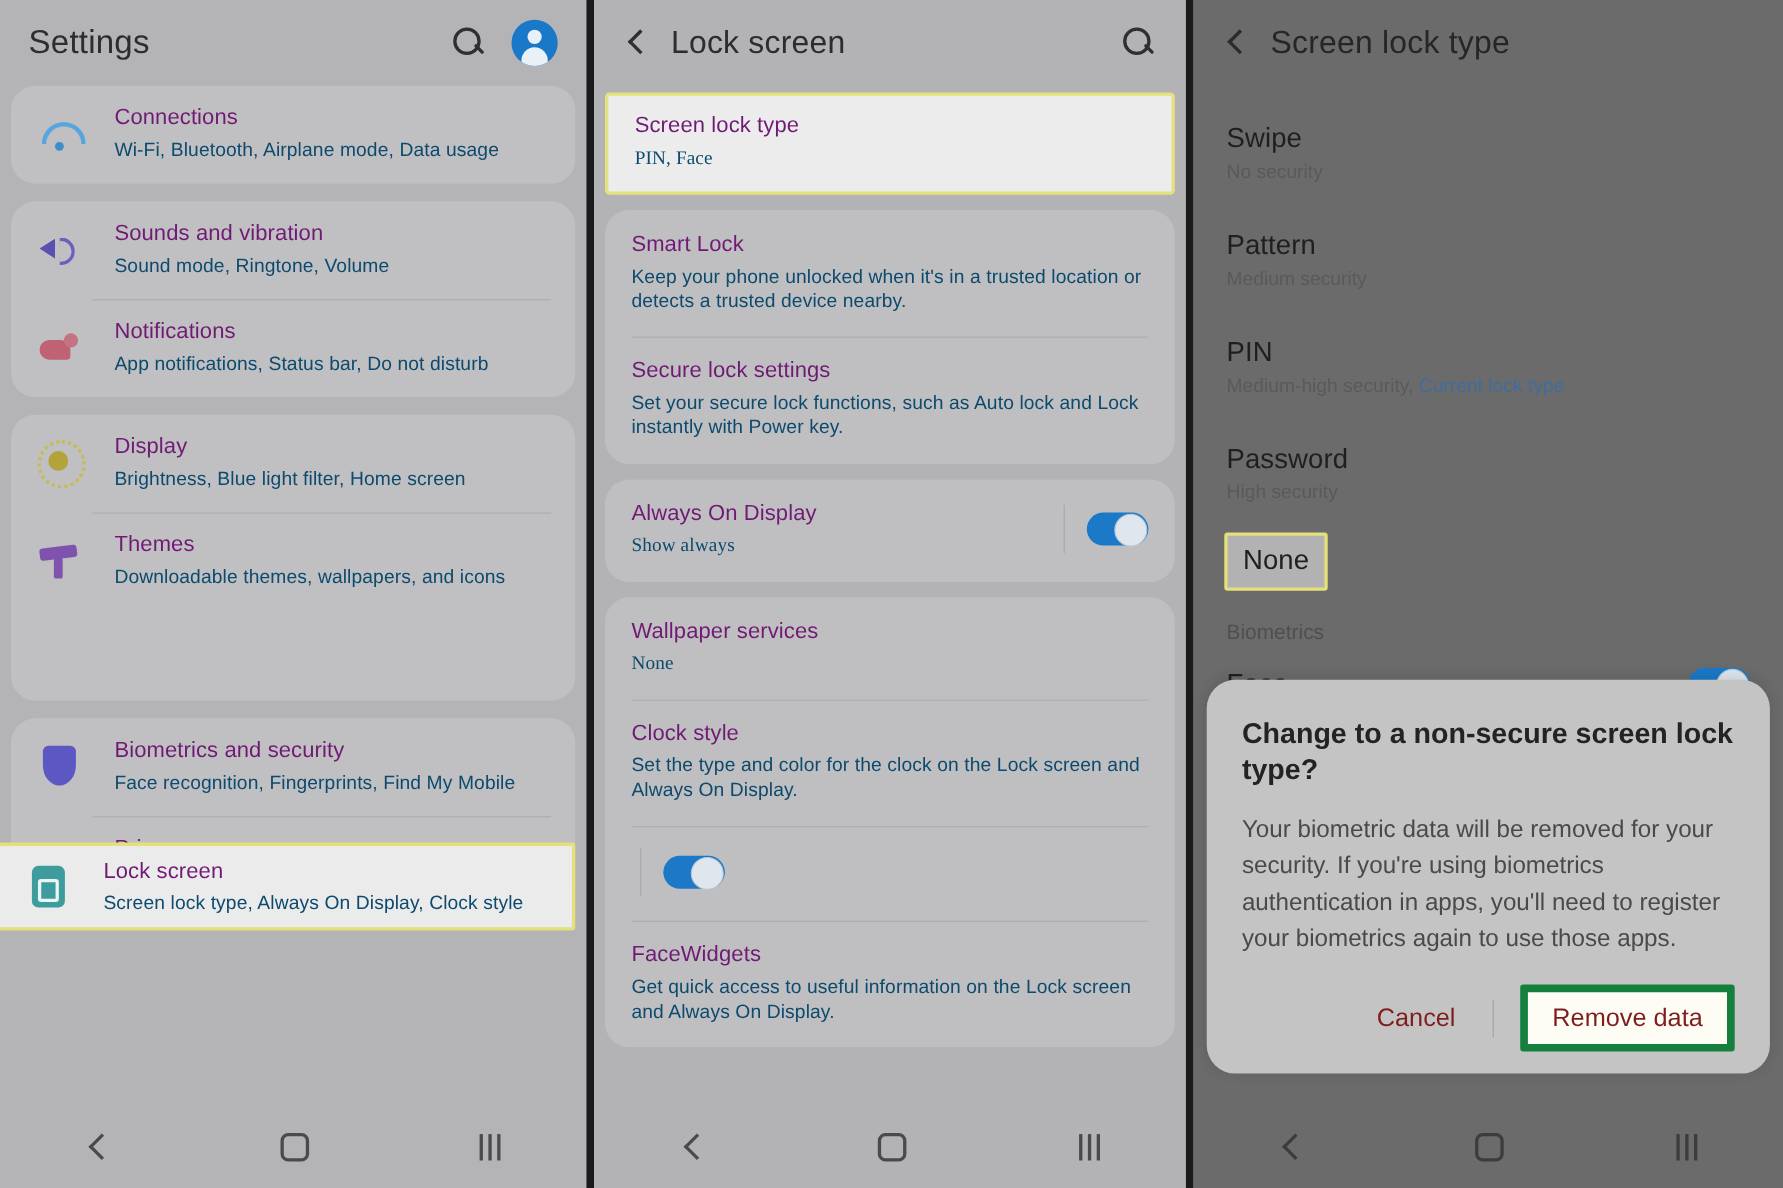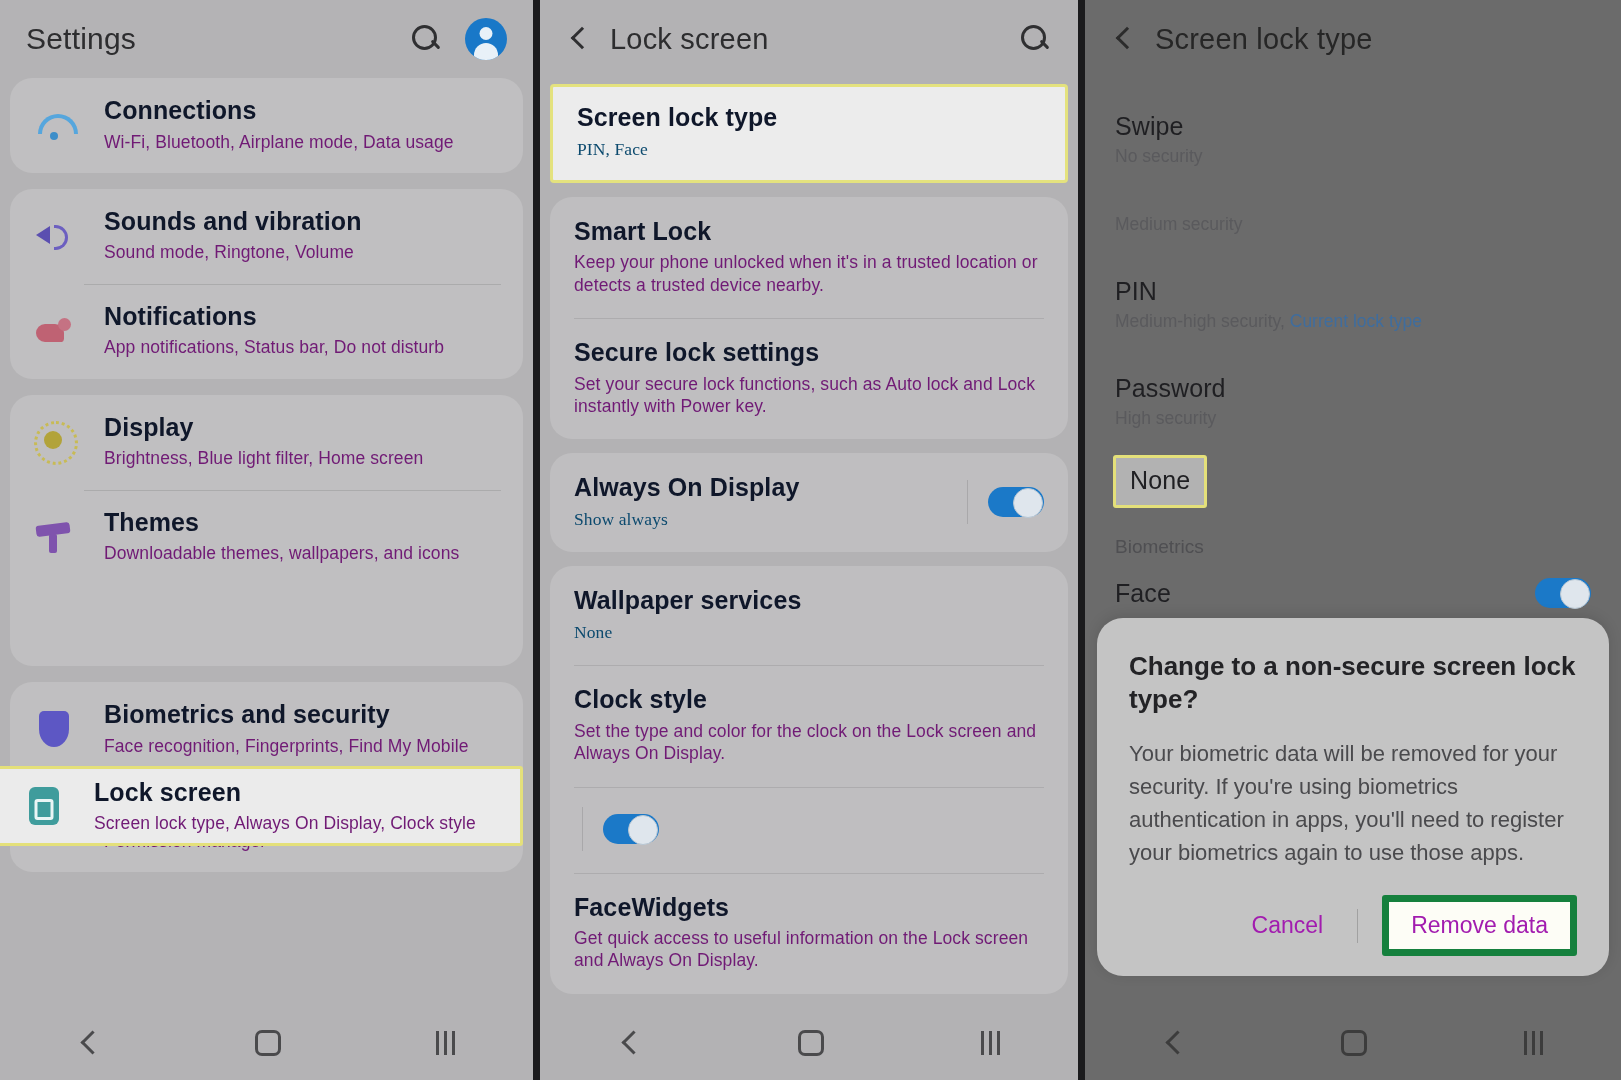--- a/index.html
+++ b/index.html
@@ -125,29 +125,28 @@
     background: rgba(120,120,120,0.28);
   }
   .row-ico {
     width: 44px; flex: 0 0 44px;
     height: 44px;
     margin-right: 28px;
     position: relative;
   }
   .row-txt { flex: 1; min-width: 0; }
   .row-title {
-    font-size: 25px;
-    color: #0f172a;
+    font-size: 20px;
+    color: #701a75;
     line-height: 1.18;
     letter-spacing: .1px;
-    font-weight: bold;
   }
   .row-sub {
     font-size: 17.5px;
-    color: #701a75;
+    color: #0c4a6e;
     margin-top: 5px;
     line-height: 1.28;
     letter-spacing: .1px;
   }
   .row-sub.blue { color: #0c4a6e; font-family: Liberation Serif, serif; }
   .hl-settings {
     position: absolute;
     left: -3px; right: 10px;
     top: 688px;
     height: 80px;
@@ -378,21 +377,21 @@
   }
   .dlg-actions {
     display: flex;
     align-items: center;
     justify-content: flex-end;
     margin-top: 26px;
     gap: 0;
   }
   .dlg-btn {
     font-size: 23px;
-    color: #a21caf;
+    color: #7f1d1d;
     padding: 12px 28px;
   }
   .dlg-sep { width: 1px; height: 34px; background: rgba(120,120,120,0.45); margin: 0 6px; }
   .dlg-btn.hl-btn {
     background: #fdfdf6;
     border: 7px solid #15803d;
     border-radius: 3px;
     padding: 10px 22px;
     margin-left: 18px;
   }
@@ -618,20 +617,21 @@
       <div class="back-chev"></div>
       <div class="hdr-title">Screen lock type</div>
     </div>
 
     <div style="margin-top:14px;">
       <div class="p3-row">
         <div class="p3-title">Swipe</div>
         <div class="p3-sub">No security</div>
       </div>
       <div class="p3-row">
+        <div class="p3-title">Pattern</div>
         <div class="p3-sub">Medium security</div>
       </div>
       <div class="p3-row">
         <div class="p3-title">PIN</div>
         <div class="p3-sub"><span>Medium-high security, </span><span class="link">Current lock type</span></div>
       </div>
       <div class="p3-row">
         <div class="p3-title">Password</div>
         <div class="p3-sub">High security</div>
       </div>

